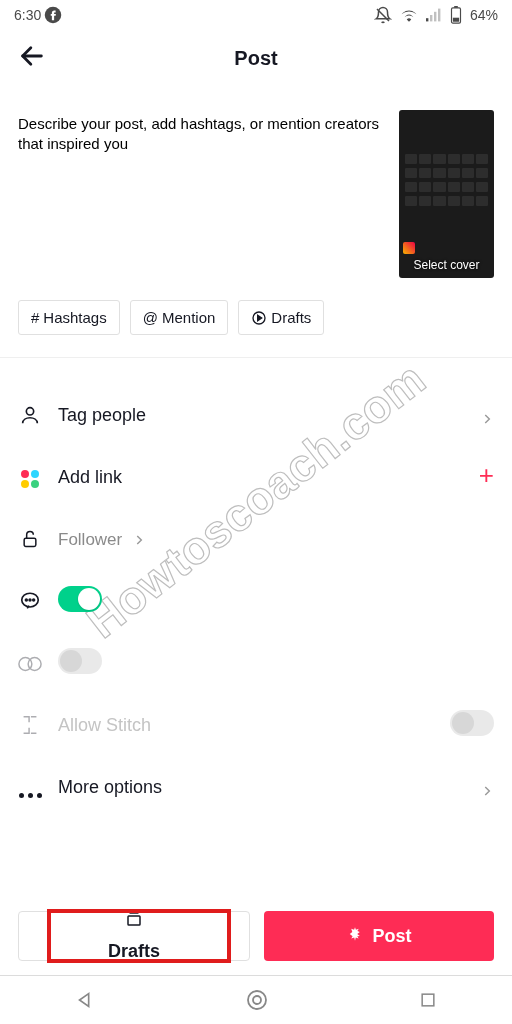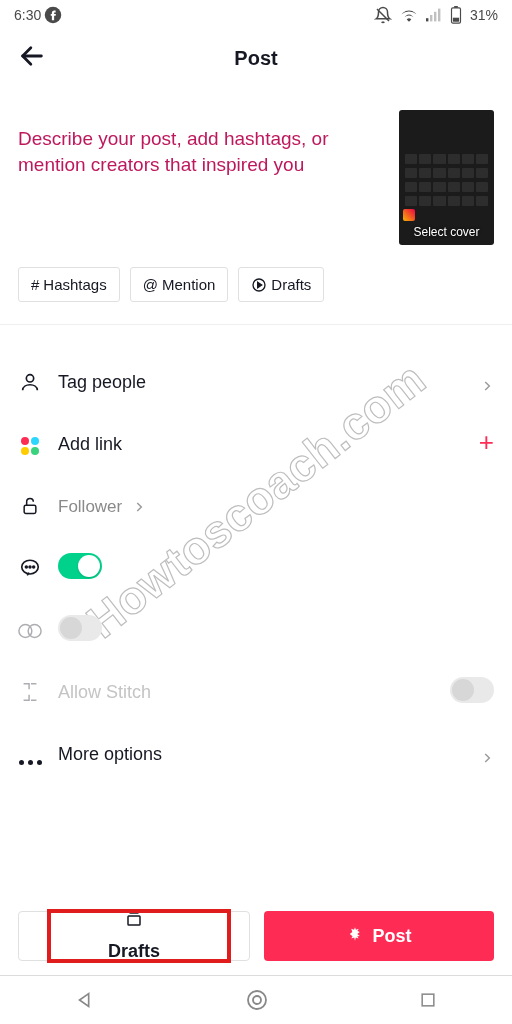--- a/index.html
+++ b/index.html
@@ -14,22 +14,22 @@
 
   
   .header { height: 56px; display: flex; align-items: center; padding: 0 18px; }
   .header .back { position: absolute; left: 18px; }
   .header .title { flex: 1; text-align: center; font-size: 20px; font-weight: 700; }
 
   
   .body { flex: 1; padding: 0 18px; overflow: hidden; }
 
   .compose { display: flex; margin-top: 24px; gap: 14px; }
-  .compose .placeholder { flex: 1; color: #be185d; font-size: 19px; line-height: 1.35; padding-top: 4px; margin-top: 12px; }
-  .thumb { width: 95px; height: 135px; background: #1b1b1b; border-radius: 3px; position: relative; overflow: hidden; }
+  .compose .placeholder { flex: 1; color: #000000; font-size: 15px; line-height: 1.35; padding-top: 4px; }
+  .thumb { width: 95px; height: 168px; background: #1b1b1b; border-radius: 3px; position: relative; overflow: hidden; }
   .thumb .kbrow { position: absolute; left: 6px; right: 6px; height: 10px; display: flex; gap: 2px; }
   .thumb .kbrow span { flex: 1; background: #2d2d2d; border-radius: 1px; }
   .thumb .label { position: absolute; left: 0; right: 0; bottom: 6px; text-align: center; color: #fff; font-size: 12px; font-weight: 500; text-shadow: 0 0 3px #000; }
 
   .chips { display: flex; gap: 10px; margin-top: 22px; }
   .chip { border: 1px solid #e0e0e0; padding: 8px 12px; font-size: 15px; border-radius: 3px; display: flex; align-items: center; gap: 4px; }
   .chip svg { display: block; }
 
   .divider { height: 1px; background: #efefef; margin: 22px -18px 6px; }
 
@@ -110,21 +110,21 @@
             <rect x="15" y="0" width="3" height="16" fill="#c0c0c0"></rect>
           </svg>
       </span>
       <span>
         <svg width="12" height="18" viewBox="0 0 12 20">
             <rect x="1" y="2" width="10" height="17" rx="1.5" fill="none" stroke="#4a4a4a" stroke-width="1.3"></rect>
             <rect x="4" y="0" width="4" height="2" fill="#4a4a4a"></rect>
             <rect x="2.5" y="13" width="7" height="4.5" fill="#4a4a4a"></rect>
           </svg>
       </span>
-      <span>31%</span>
+      <span>64%</span>
     </div>
   </div>
 
   <div class="header">
     <span class="back">
       <svg width="28" height="28" viewBox="0 0 24 24" fill="none" stroke="#161823" stroke-width="2.4" stroke-linecap="round" stroke-linejoin="round">
           <line x1="20" y1="12" x2="4" y2="12"></line>
           <polyline points="11 5 4 12 11 19"></polyline>
         </svg>
     </span>

